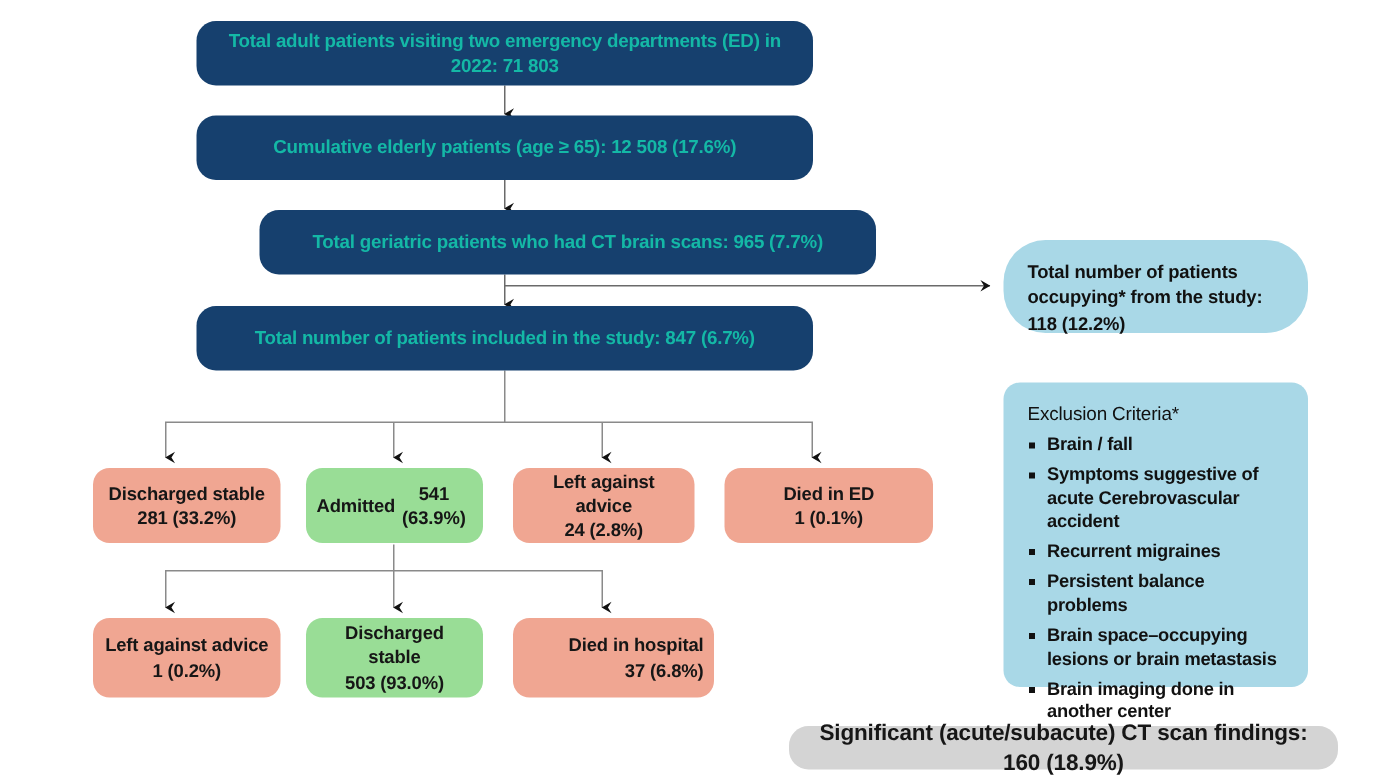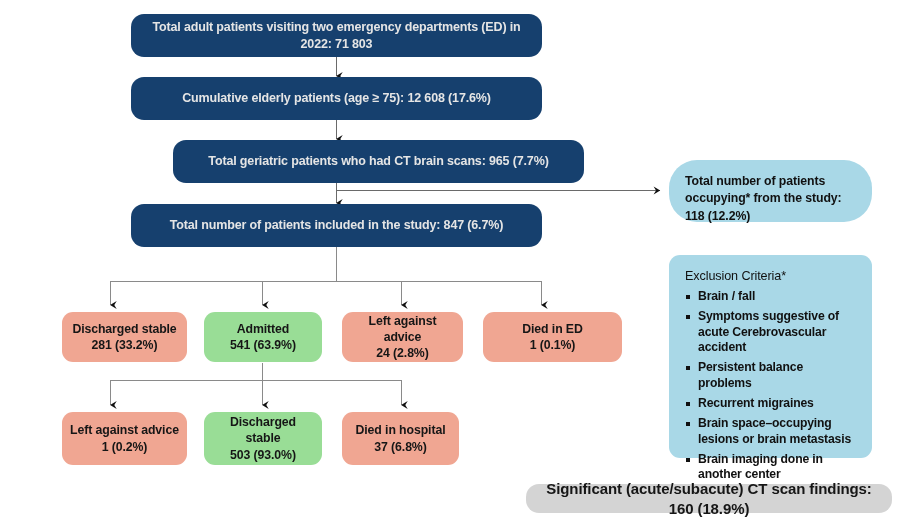--- a/index.html
+++ b/index.html
@@ -32,21 +32,21 @@
     box-sizing: border-box;
     display: flex;
     align-items: center;
     justify-content: center;
     text-align: center;
     line-height: 1.32;
   }
   
   .navy {
     background: #16406e;
-    color: #e5e5e5;
+    color: #14b8a6;
     border-radius: 13px;
     font-size: 12.5px;
     font-weight: 600;
     letter-spacing: -0.15px;
     padding: 0 12px;
   }
   
   .salmon {
     background: #f0a692;
     color: #161616;
@@ -153,21 +153,21 @@
     <line x1="110.5" y1="380.5" x2="110.5" y2="405" stroke="#8a8a8a" stroke-width="1" marker-end="url(#arrowdown)"></line>
     <line x1="262.5" y1="380.5" x2="262.5" y2="405" stroke="#8a8a8a" stroke-width="1" marker-end="url(#arrowdown)"></line>
     <line x1="401.5" y1="380.5" x2="401.5" y2="405" stroke="#8a8a8a" stroke-width="1" marker-end="url(#arrowdown)"></line>
   </svg>
 
   <div class="node navy" style="left:131px; top:14px; width:411px; height:43px;">
     <span class="txt">Total adult patients visiting two emergency departments (ED) in 2022: 71 803</span>
   </div>
 
   <div class="node navy" style="left:131px; top:77px; width:411px; height:43px;">
-    <span class="txt">Cumulative elderly patients (age ≥ 75): 12 608 (17.6%)</span>
+    <span class="txt">Cumulative elderly patients (age ≥ 65): 12 508 (17.6%)</span>
   </div>
 
   <div class="node navy" style="left:131px; top:140px; width:411px; height:43px;margin-left:42px;">
     <span class="txt">Total geriatric patients who had CT brain scans: 965 (7.7%)</span>
   </div>
 
   <div class="node navy" style="left:131px; top:204px; width:411px; height:43px;">
     <span class="txt">Total number of patients included in the study: 847 (6.7%)</span>
   </div>
 
@@ -175,33 +175,33 @@
     <span class="l1">Total number of patients</span>
     <span class="l1">occupying* from the study:</span>
     <span class="l1">118 (12.2%)</span>
   </div>
 
   <div class="node cyan" style="left:669px; top:255px; width:203px; height:203px;">
     <div class="criteria-title">Exclusion Criteria*</div>
     <ul class="criteria-list">
       <li>Brain / fall</li>
       <li>Symptoms suggestive of acute Cerebrovascular accident</li>
+      <li>Recurrent migraines</li>
       <li>Persistent balance problems</li>
-      <li>Recurrent migraines</li>
       <li>Brain space–occupying lesions or brain metastasis</li>
       <li>Brain imaging done in another center</li>
     </ul>
   </div>
 
   <div class="node salmon" style="left:62px; top:312px; width:125px; height:50px; flex-direction:column;">
     <span class="l1">Discharged stable</span>
     <span class="l2">281 (33.2%)</span>
   </div>
 
-  <div class="node green" style="left:204px; top:312px; width:118px; height:50px; flex-direction:column;">
+  <div class="node green" style="left:204px; top:312px; width:118px; height:50px; flex-direction:row;">
     <span class="l1">Admitted</span>
     <span class="l2">541 (63.9%)</span>
   </div>
 
   <div class="node salmon" style="left:342px; top:312px; width:121px; height:50px; flex-direction:column;">
     <span class="l1">Left against advice</span>
     <span class="l2">24 (2.8%)</span>
   </div>
 
   <div class="node salmon" style="left:483px; top:312px; width:139px; height:50px; flex-direction:column;">
@@ -212,21 +212,21 @@
   <div class="node salmon" style="left:62px; top:412px; width:125px; height:53px; flex-direction:column;">
     <span class="l1">Left against advice</span>
     <span class="l2">1 (0.2%)</span>
   </div>
 
   <div class="node green" style="left:204px; top:412px; width:118px; height:53px; flex-direction:column;">
     <span class="l1">Discharged stable</span>
     <span class="l2">503 (93.0%)</span>
   </div>
 
-  <div class="node salmon" style="left:342px; top:412px; width:117px; height:53px; flex-direction:column;">
+  <div class="node salmon" style="left:342px; top:412px; width:134px; height:53px; flex-direction:column;align-items:flex-end;">
     <span class="l1">Died in hospital</span>
     <span class="l2">37 (6.8%)</span>
   </div>
 
   <div class="node grey" style="left:526px; top:484px; width:366px; height:29px;">
     <span class="txt">Significant (acute/subacute) CT scan findings: 160 (18.9%)</span>
   </div>
 
 </div>
 

